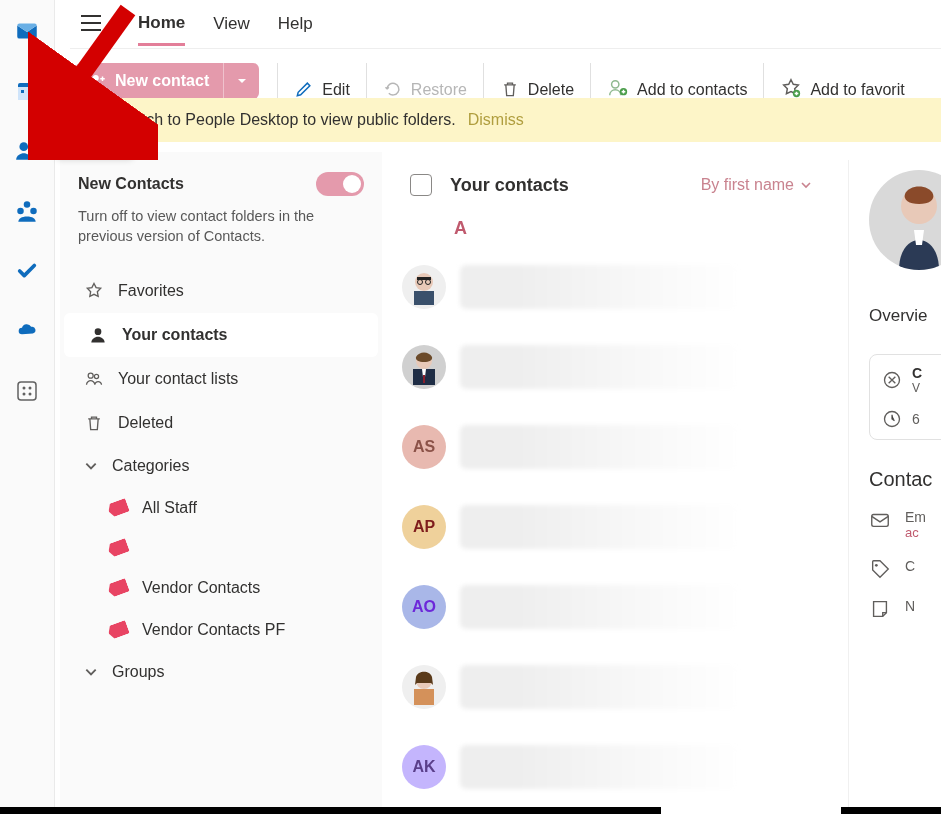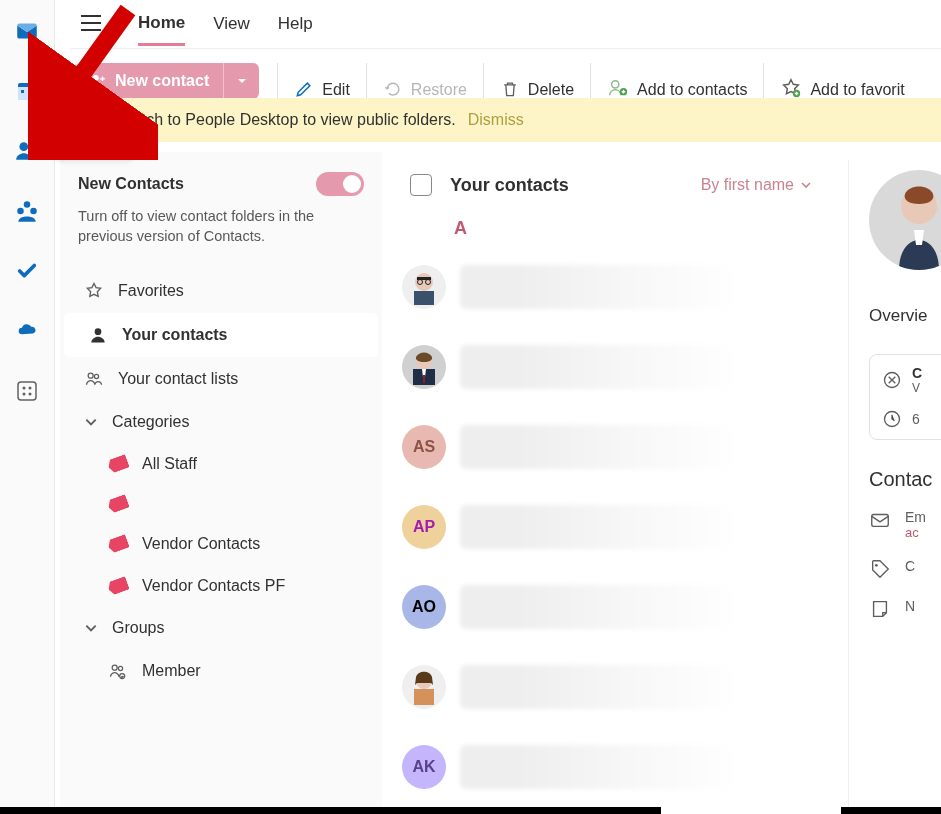--- a/index.html
+++ b/index.html
@@ -499,20 +499,26 @@
       <span>Your contacts</span>
     </div>
     <div class="nav-item">
       <svg width="20" height="20" viewBox="0 0 24 24">
           <circle cx="8" cy="8" r="3" fill="none" stroke="#605e5c" stroke-width="1.5"></circle>
           <circle cx="15" cy="9" r="2.5" fill="none" stroke="#605e5c" stroke-width="1.5"></circle>
           <path fill="none" stroke="#605e5c" stroke-width="1.5" d="M3 19c0-3 3-5 5-5s5 2 5 5M13 19c0-2 2-4 4-4s4 2 4 4"></path>
         </svg>
       <span>Your contact lists</span>
     </div>
+    <div class="nav-item">
+      <svg width="20" height="20" viewBox="0 0 24 24">
+          <path fill="none" stroke="#605e5c" stroke-width="1.6" d="M5 7h14M9 7V5h6v2M7 7l1 13h8l1-13"></path>
+        </svg>
+      <span>Deleted</span>
+    </div>
     <div class="nav-item group-hdr">
       <svg width="14" height="14" viewBox="0 0 12 12">
           <path fill="none" stroke="#605e5c" stroke-width="1.6" d="M2 4l4 4 4-4"></path>
         </svg>
       <span>Categories</span>
     </div>
     <div class="nav-item sub">
       <span class="tag"></span>
       <span>All Staff</span>
     </div>
@@ -525,30 +531,20 @@
     </div>
     <div class="nav-item sub">
       <span class="tag"></span>
       <span>Vendor Contacts PF</span>
     </div>
     <div class="nav-item group-hdr">
       <svg width="14" height="14" viewBox="0 0 12 12">
           <path fill="none" stroke="#605e5c" stroke-width="1.6" d="M2 4l4 4 4-4"></path>
         </svg>
       <span>Groups</span>
-    </div>
-    <div class="nav-item sub">
-      <svg width="20" height="20" viewBox="0 0 24 24">
-          <circle cx="8" cy="8" r="3" fill="none" stroke="#605e5c" stroke-width="1.5"></circle>
-          <circle cx="15" cy="9" r="2.5" fill="none" stroke="#605e5c" stroke-width="1.5"></circle>
-          <path fill="none" stroke="#605e5c" stroke-width="1.5" d="M3 19c0-3 3-5 5-5s5 2 5 5"></path>
-          <circle cx="17" cy="18" r="3" fill="none" stroke="#605e5c" stroke-width="1.5"></circle>
-          <path stroke="#605e5c" stroke-width="1.5" d="M15.5 19l1 1 2-2"></path>
-        </svg>
-      <span>Member</span>
     </div>
   </div>
 </div>
 
 <div class="contacts">
   <div class="contacts-header">
     <div class="chk"></div>
     <h3>Your contacts</h3>
     <span class="sort">
       <span>By first name</span>
@@ -583,25 +579,25 @@
             <rect x="21" y="30" width="2" height="8" fill="#8a1f2d"></rect>
           </svg>
         </div>
         <div class="blur-name"></div>
       </div>
       <div class="crow">
         <div class="initials" style="background:#e8b9b0;color:#8b5248">AS</div>
         <div class="blur-name"></div>
       </div>
       <div class="crow">
-        <div class="initials" style="background:#efd19b;color:#a21caf">AP</div>
+        <div class="initials" style="background:#efd19b;color:#7f1d1d">AP</div>
         <div class="blur-name"></div>
       </div>
       <div class="crow">
-        <div class="initials" style="background:#a9b7e8;color:#000000">AO</div>
+        <div class="initials" style="background:#a9b7e8;color:#6d28d9">AO</div>
         <div class="blur-name"></div>
       </div>
       <div class="crow">
         <div class="avatar">
           <svg viewBox="0 0 44 44">
             <rect width="44" height="44" fill="#efefef"></rect>
             <circle cx="22" cy="16" r="8" fill="#e8c9b8"></circle>
             <path fill="#5a3a1a" d="M14 12c2-7 14-7 16 0l1 8-2-2-14 0-2 2z"></path>
             <rect x="12" y="24" width="20" height="16" fill="#d4915a"></rect>
           </svg>

